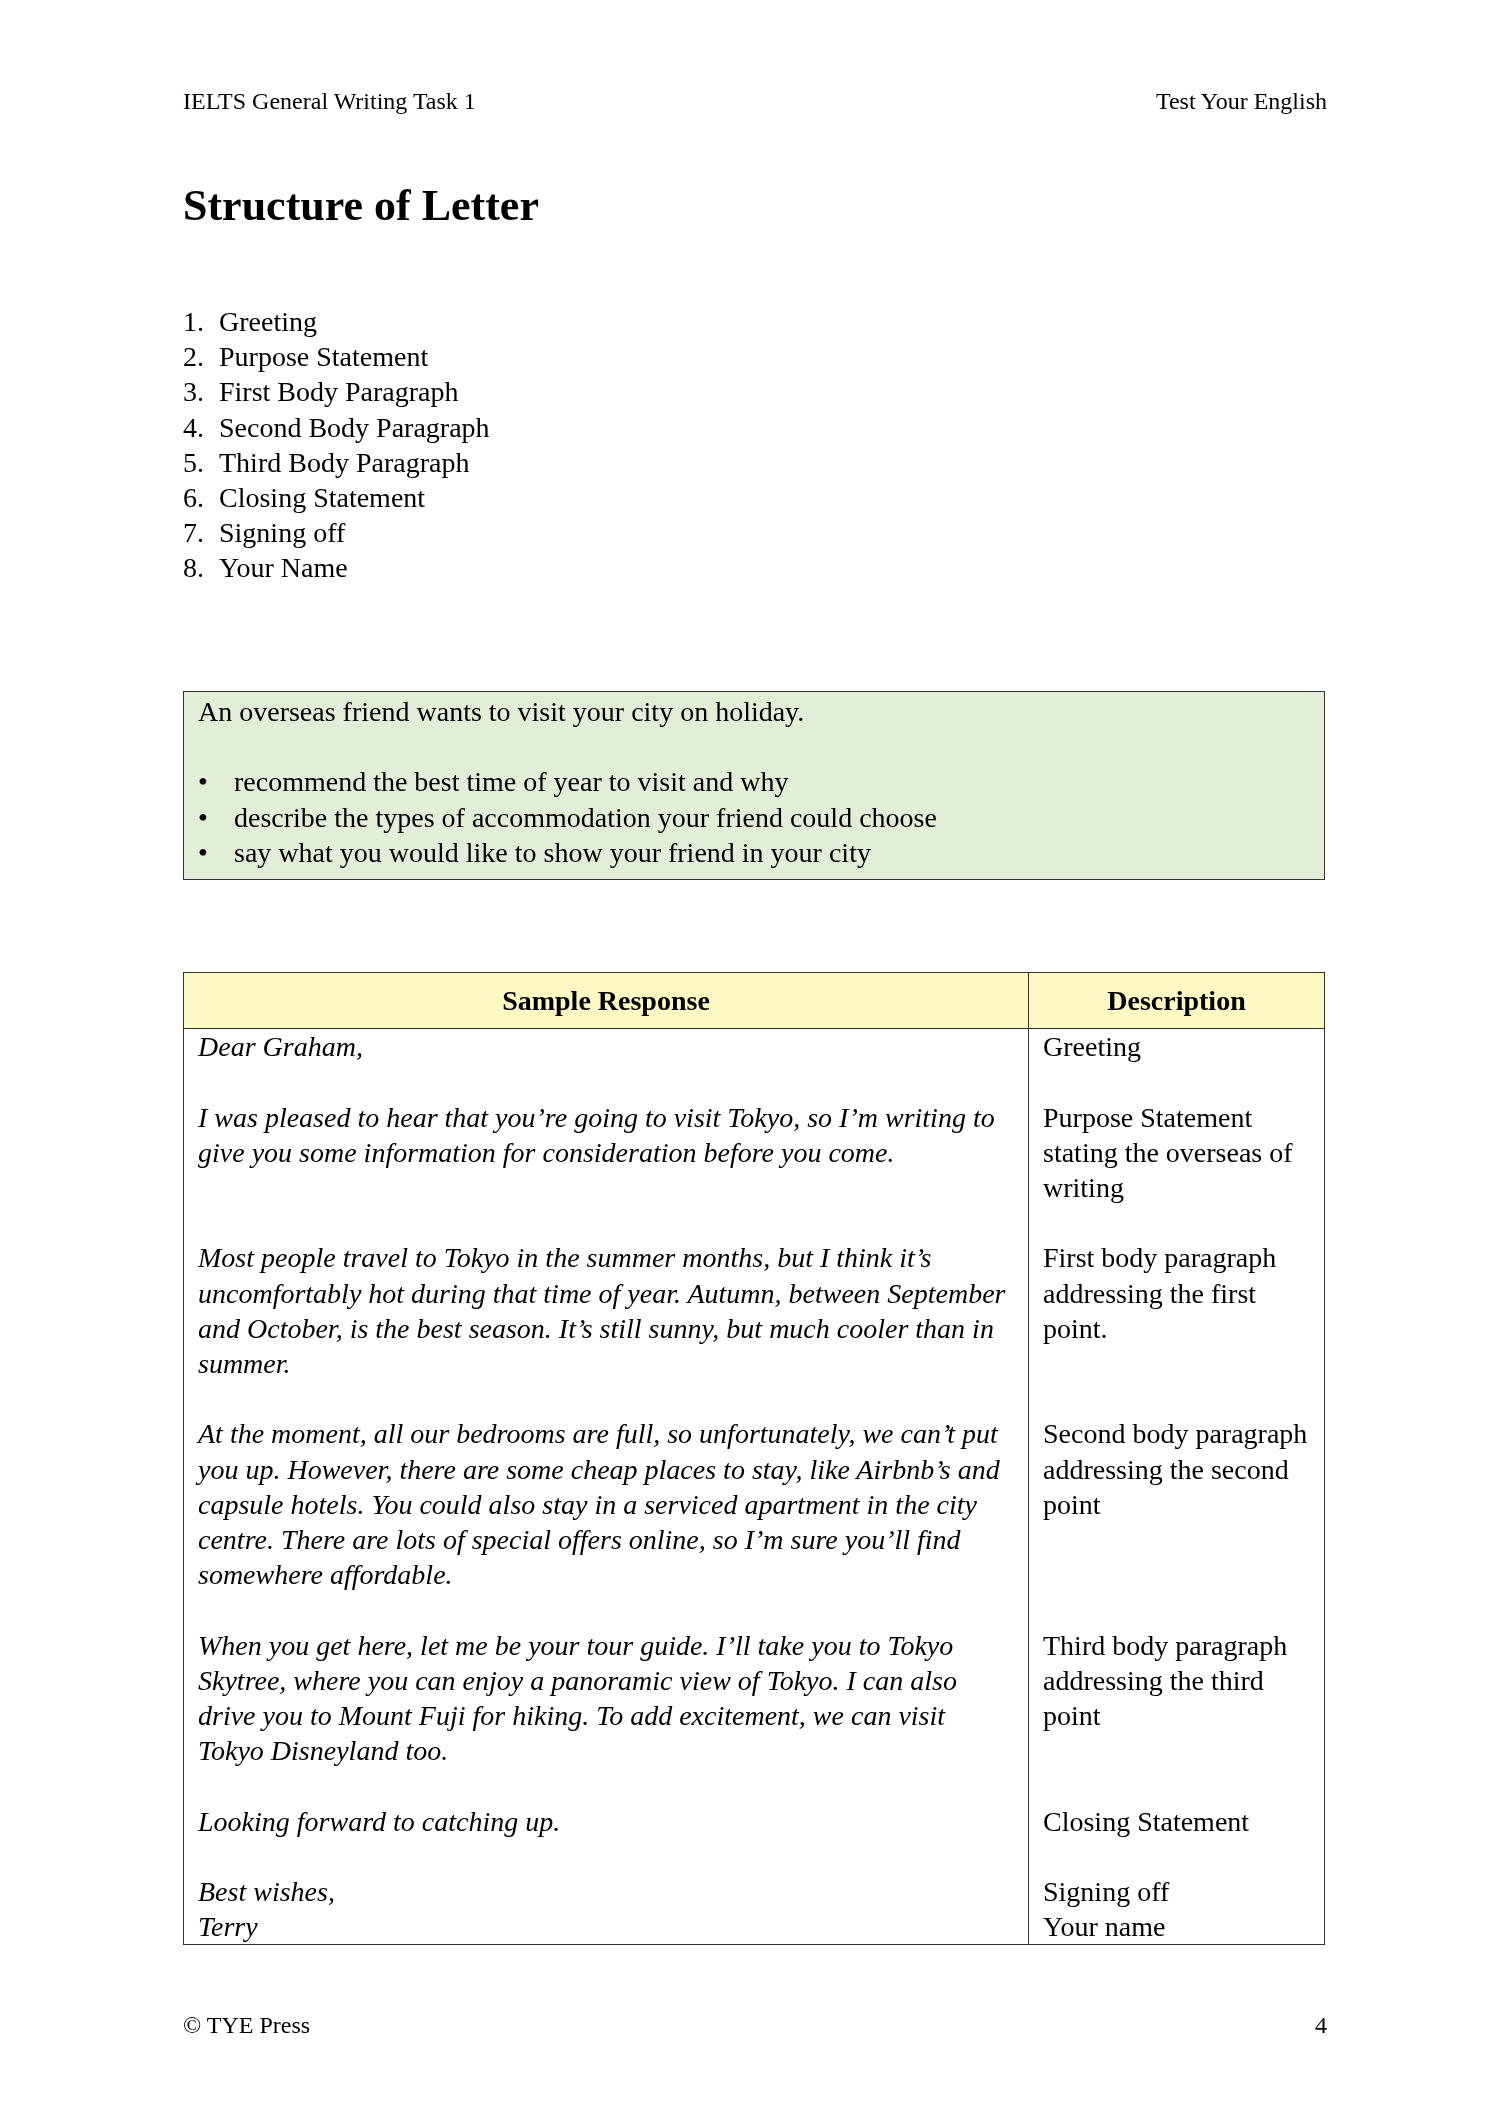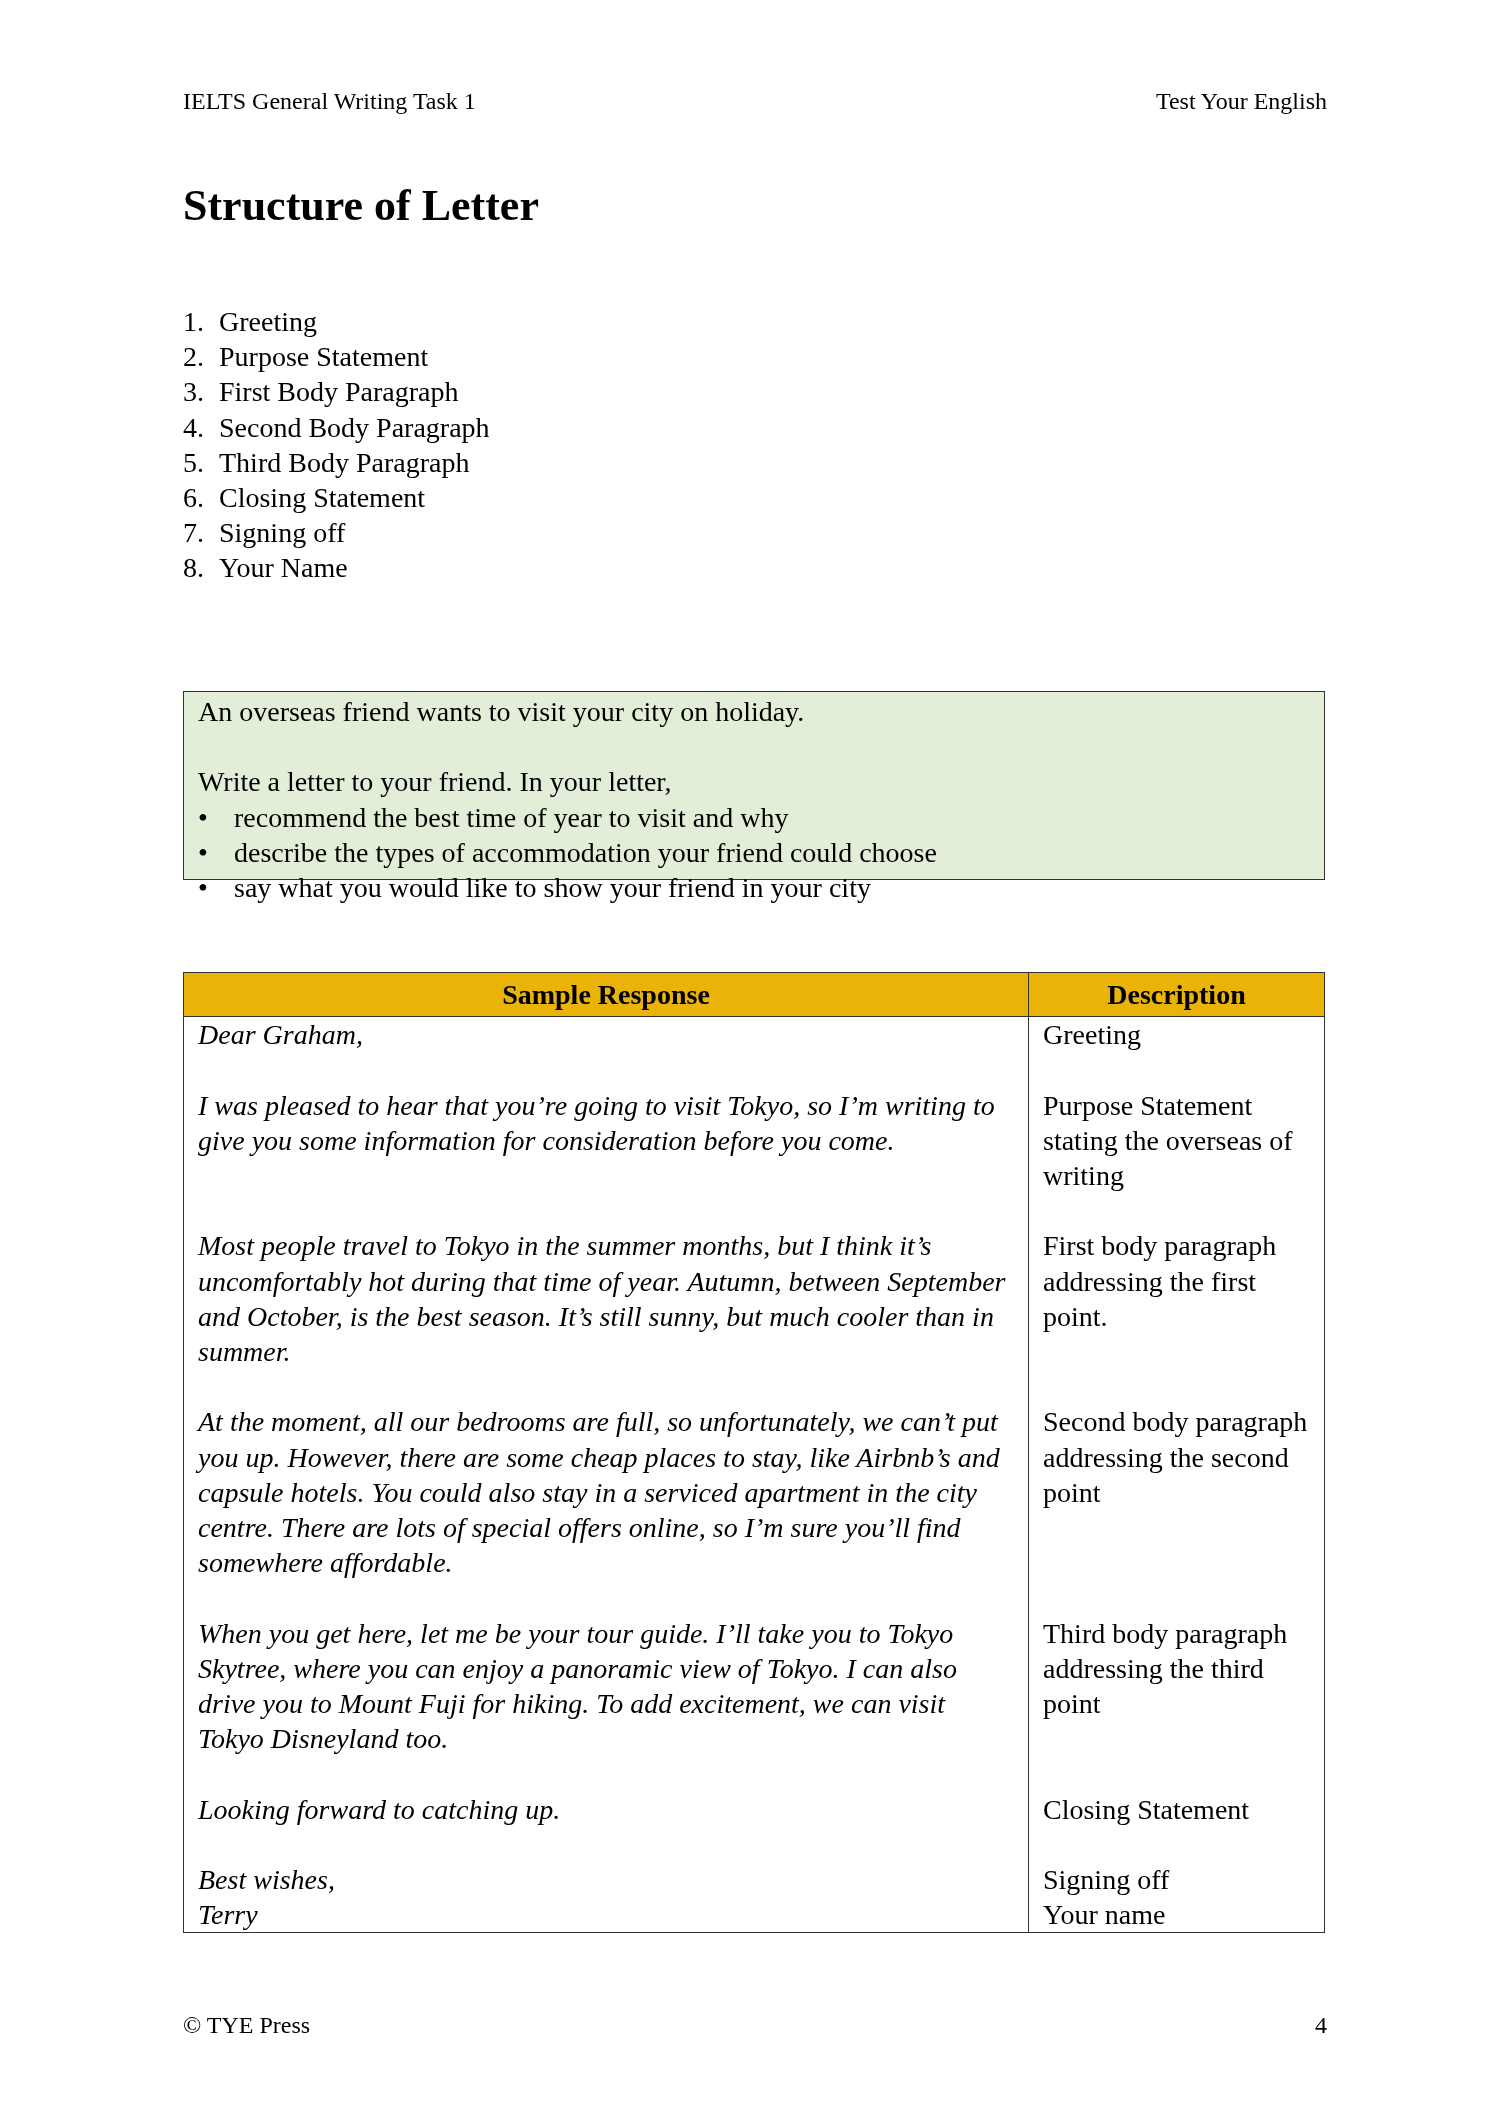--- a/index.html
+++ b/index.html
@@ -10,21 +10,21 @@
   h1 { position:absolute; left:183px; top:180px; margin:0; font-size:44px; font-weight:bold; }
   .intro { position:absolute; left:183px; top:304px; font-size:28px; line-height:35.2px; }
   .intro ol { margin:0; padding:0; list-style:none; }
   .intro li { display:flex; }
   .intro li .num { width:36px; }
   .task { position:absolute; left:183px; top:691px; width:1142px; height:189px; box-sizing:border-box; border:1.5px solid #333; background:#e3eed9; padding:2px 14px; font-size:28px; line-height:35.2px; }
   .task ul { margin:0; padding:0; list-style:none; }
   .task li { display:flex; }
   .task li .bul { width:36px; }
   table { position:absolute; left:183px; top:972px; width:1142px; border-collapse:collapse; font-size:28px; line-height:35.2px; }
-  th { background:#eab308; font-weight:bold; border:1.5px solid #333; padding:4px 14px; height:35px;margin-left:22px; }
+  th { background:#fef9c3; font-weight:bold; border:1.5px solid #333; padding:10px 14px; height:35px;margin-left:22px; }
   td { border-left:1.5px solid #333; border-right:1.5px solid #333; padding:0 14px; vertical-align:top; }
   tr:last-child td { border-bottom:1.5px solid #333; }
   td.resp { font-style:italic; width:816px; }
   .gap td { height:35.2px; }
   .ftr { position:absolute; top:2012px; font-size:24px; }
   .ftr.left { left:183px; }
   .ftr.right { right:173px; }
 </style>
 </head>
 <body>
@@ -67,21 +67,20 @@
     <li>
         <span class="num">8.</span>
         <span>Your Name</span>
       </li>
   </ol>
 </div>
 
 <div class="task">
   <div>An overseas friend wants to visit your city on holiday.</div>
   <div style="height:35.2px"></div>
-  <div>Write a letter to your friend. In your letter,</div>
   <ul>
     <li>
         <span class="bul">•</span>
         <span>recommend the best time of year to visit and why</span>
       </li>
     <li>
         <span class="bul">•</span>
         <span>describe the types of accommodation your friend could choose</span>
       </li>
     <li>

